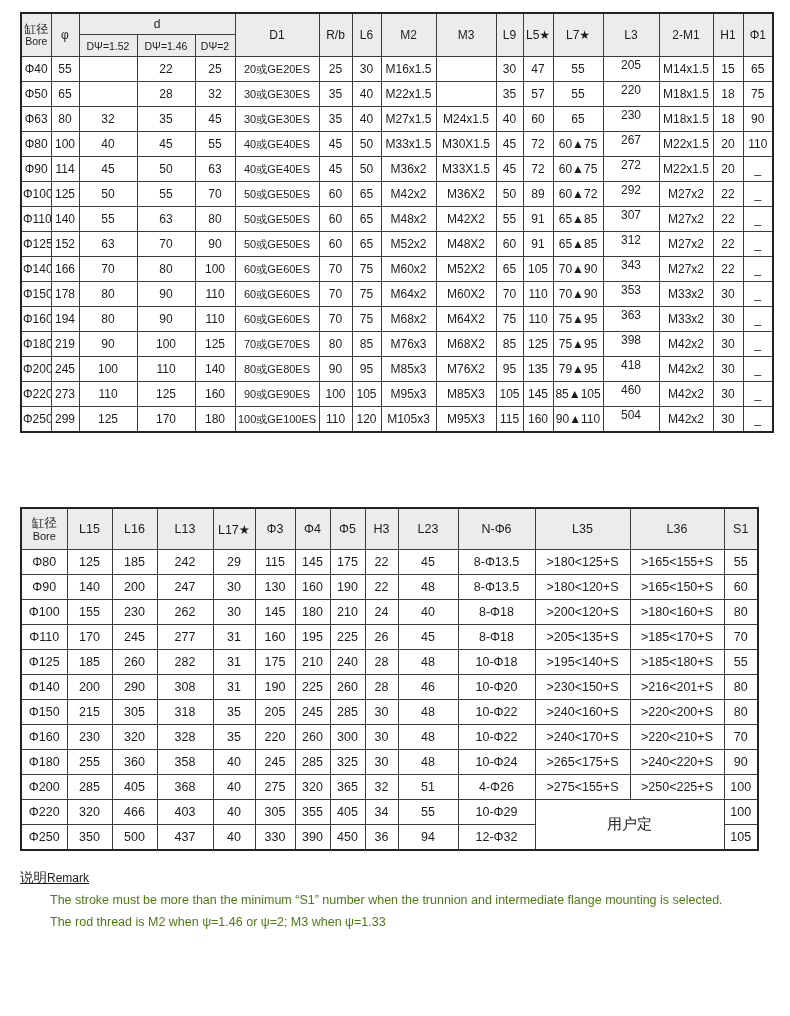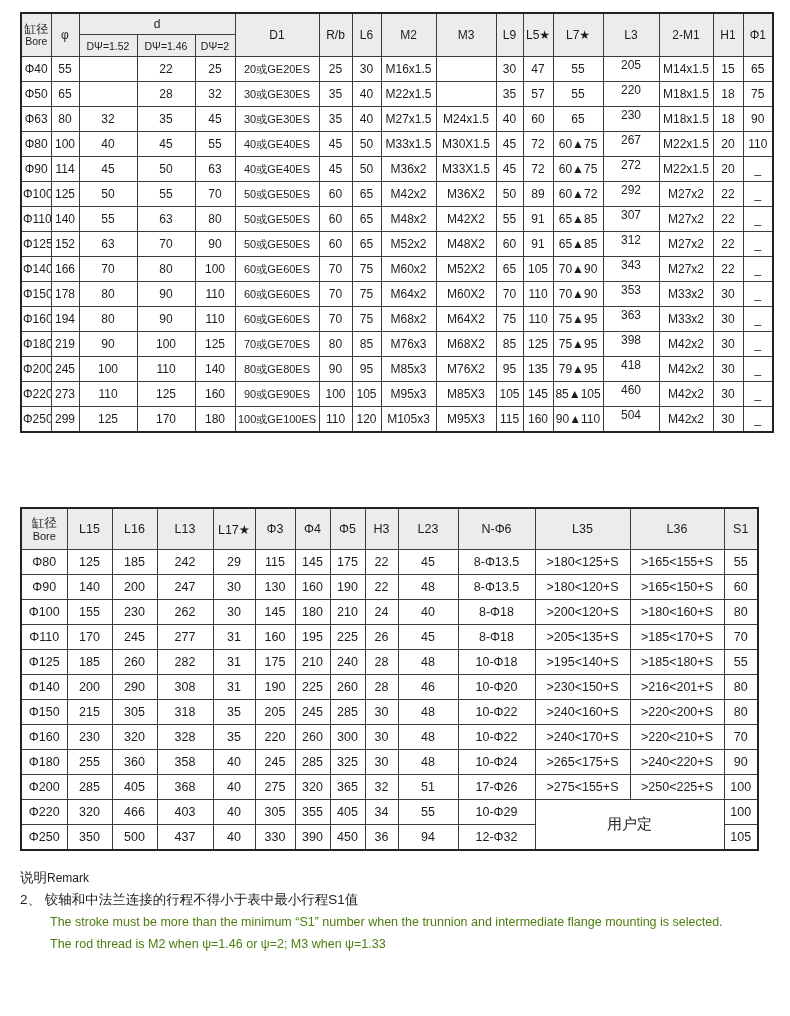--- a/index.html
+++ b/index.html
@@ -39,21 +39,21 @@
   .bot{width:737px;margin:74px 0 0 20px;}
   .bot th{font-size:12.5px;height:40px;}
   .bot th .cn{display:block;font-size:12.5px;line-height:14px;}
   .bot th .en{display:block;font-size:11px;line-height:12px;}
   .bot td{height:24px;font-size:12.5px;}
   .bot td.merged{font-size:15px;}
 
   
   .notes{margin:16px 0 0 20px;}
   .notes p{margin:0;}
-  .notes .title{font-size:13.5px;line-height:21px;}
+  .notes .title{font-size:13.5px;line-height:21px;text-decoration:underline;}
   .notes .title .en{font-size:12px;}
   .notes .item{font-size:13.5px;line-height:22px;}
   .notes .en-line{font-size:12.5px;line-height:22px;margin-left:30px;color:#4d7c0f;}
 </style>
 </head>
 <body>
 
 <table class="tbl top">
   <colgroup>
     <col style="width:30px">
@@ -577,21 +577,21 @@
         <td>Φ200</td>
         <td>285</td>
         <td>405</td>
         <td>368</td>
         <td>40</td>
         <td>275</td>
         <td>320</td>
         <td>365</td>
         <td>32</td>
         <td>51</td>
-        <td>17-Φ26</td>
+        <td>4-Φ26</td>
         <td>&gt;275&lt;155+S</td>
         <td>&gt;250&lt;225+S</td>
         <td>100</td>
       </tr>
       <tr>
         <td>Φ220</td>
         <td>320</td>
         <td>466</td>
         <td>403</td>
         <td>40</td>
@@ -616,17 +616,16 @@
         <td>36</td>
         <td>94</td>
         <td>12-Φ32</td>
         <td>105</td>
       </tr>
     </tbody>
 </table>
 
 <div class="notes">
   <p class="title"><span>说明</span><span class="en">Remark</span></p>
-  <p class="item">2、 铰轴和中法兰连接的行程不得小于表中最小行程S1值</p>
   <p class="en-line">The stroke must be more than the minimum “S1” number when the  trunnion and intermediate flange mounting is selected.</p>
   <p class="en-line">The rod thread is M2 when ψ=1.46 or ψ=2; M3 when ψ=1.33</p>
 
 </div>
 
 </body></html>

